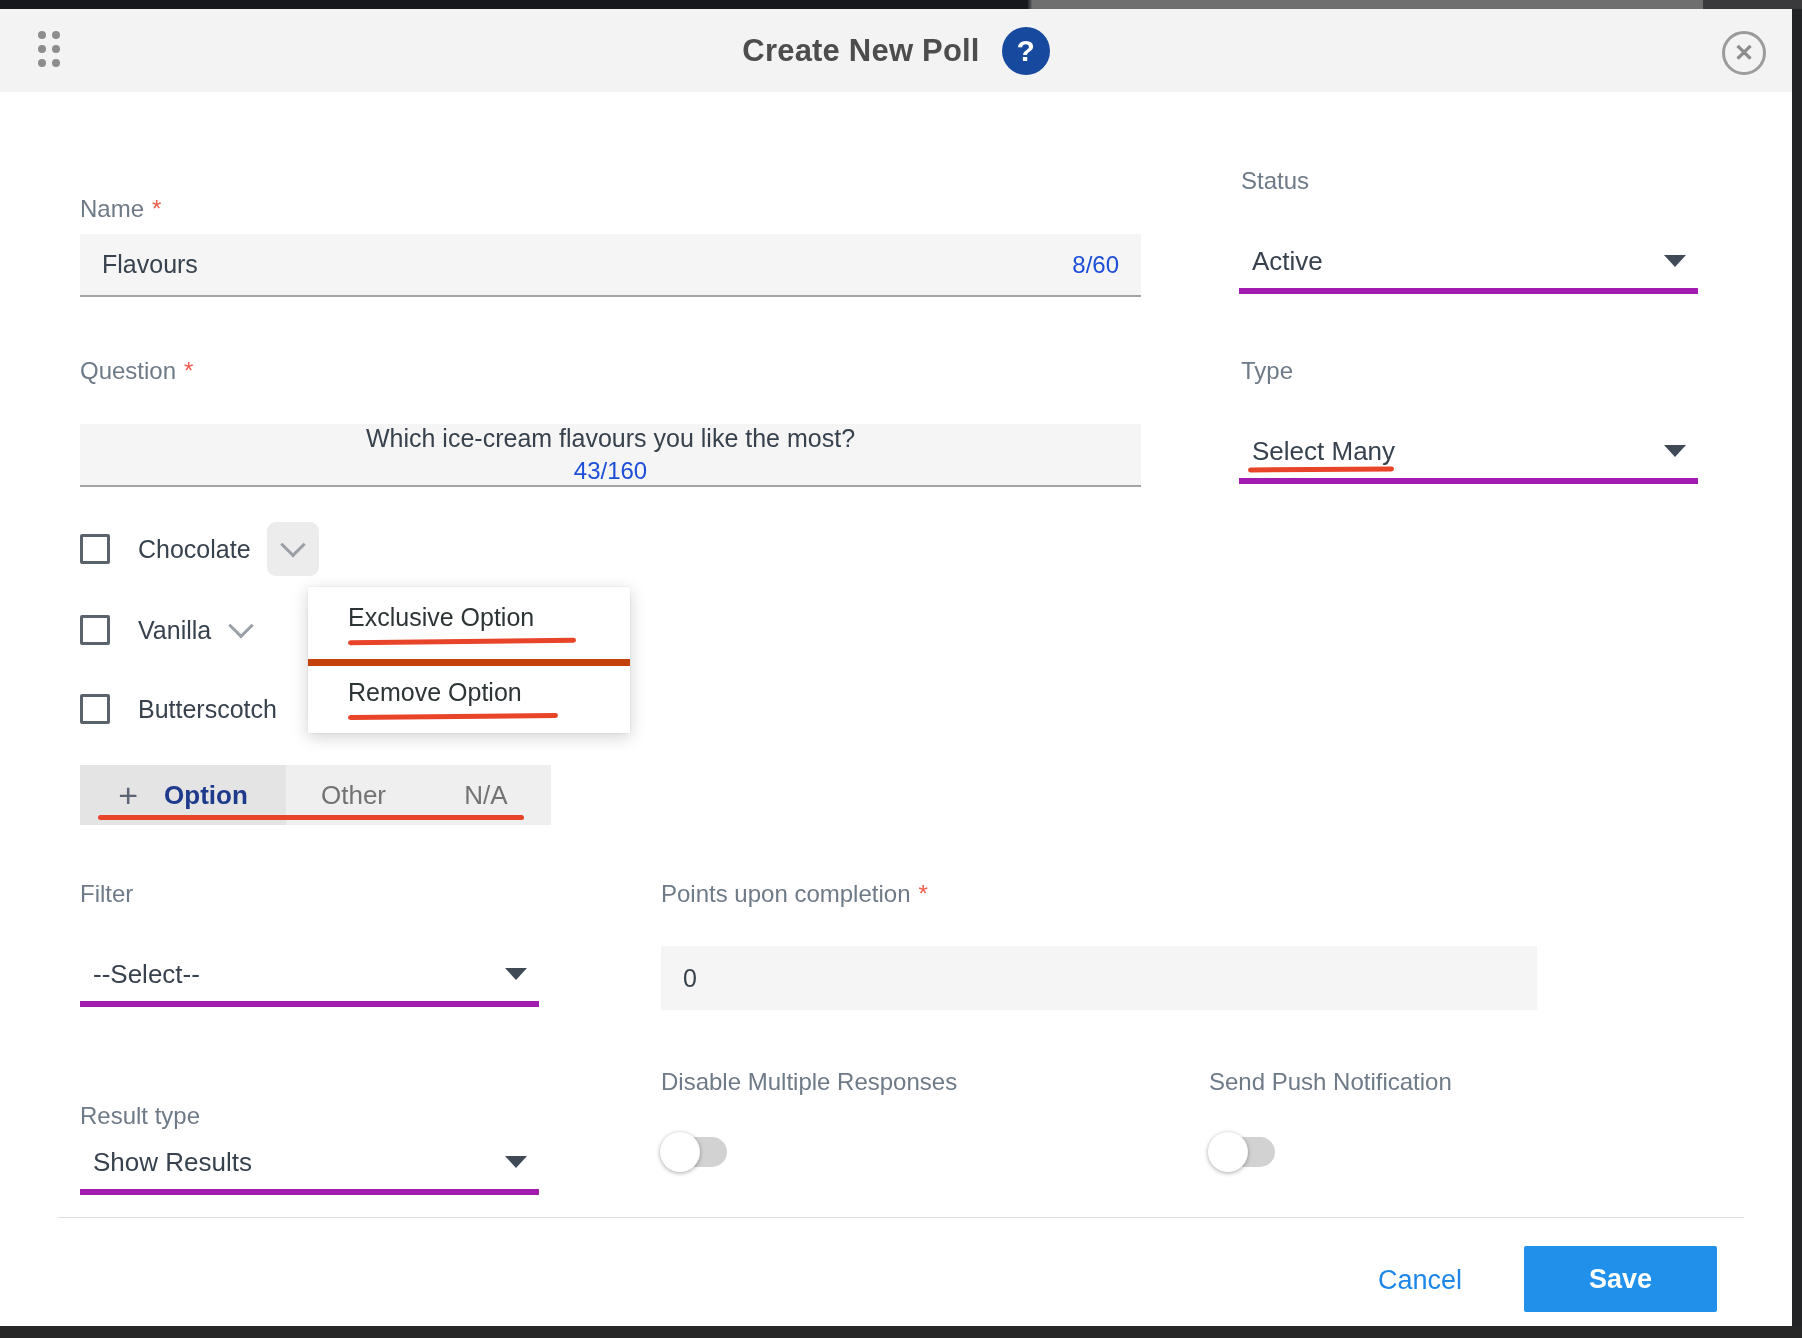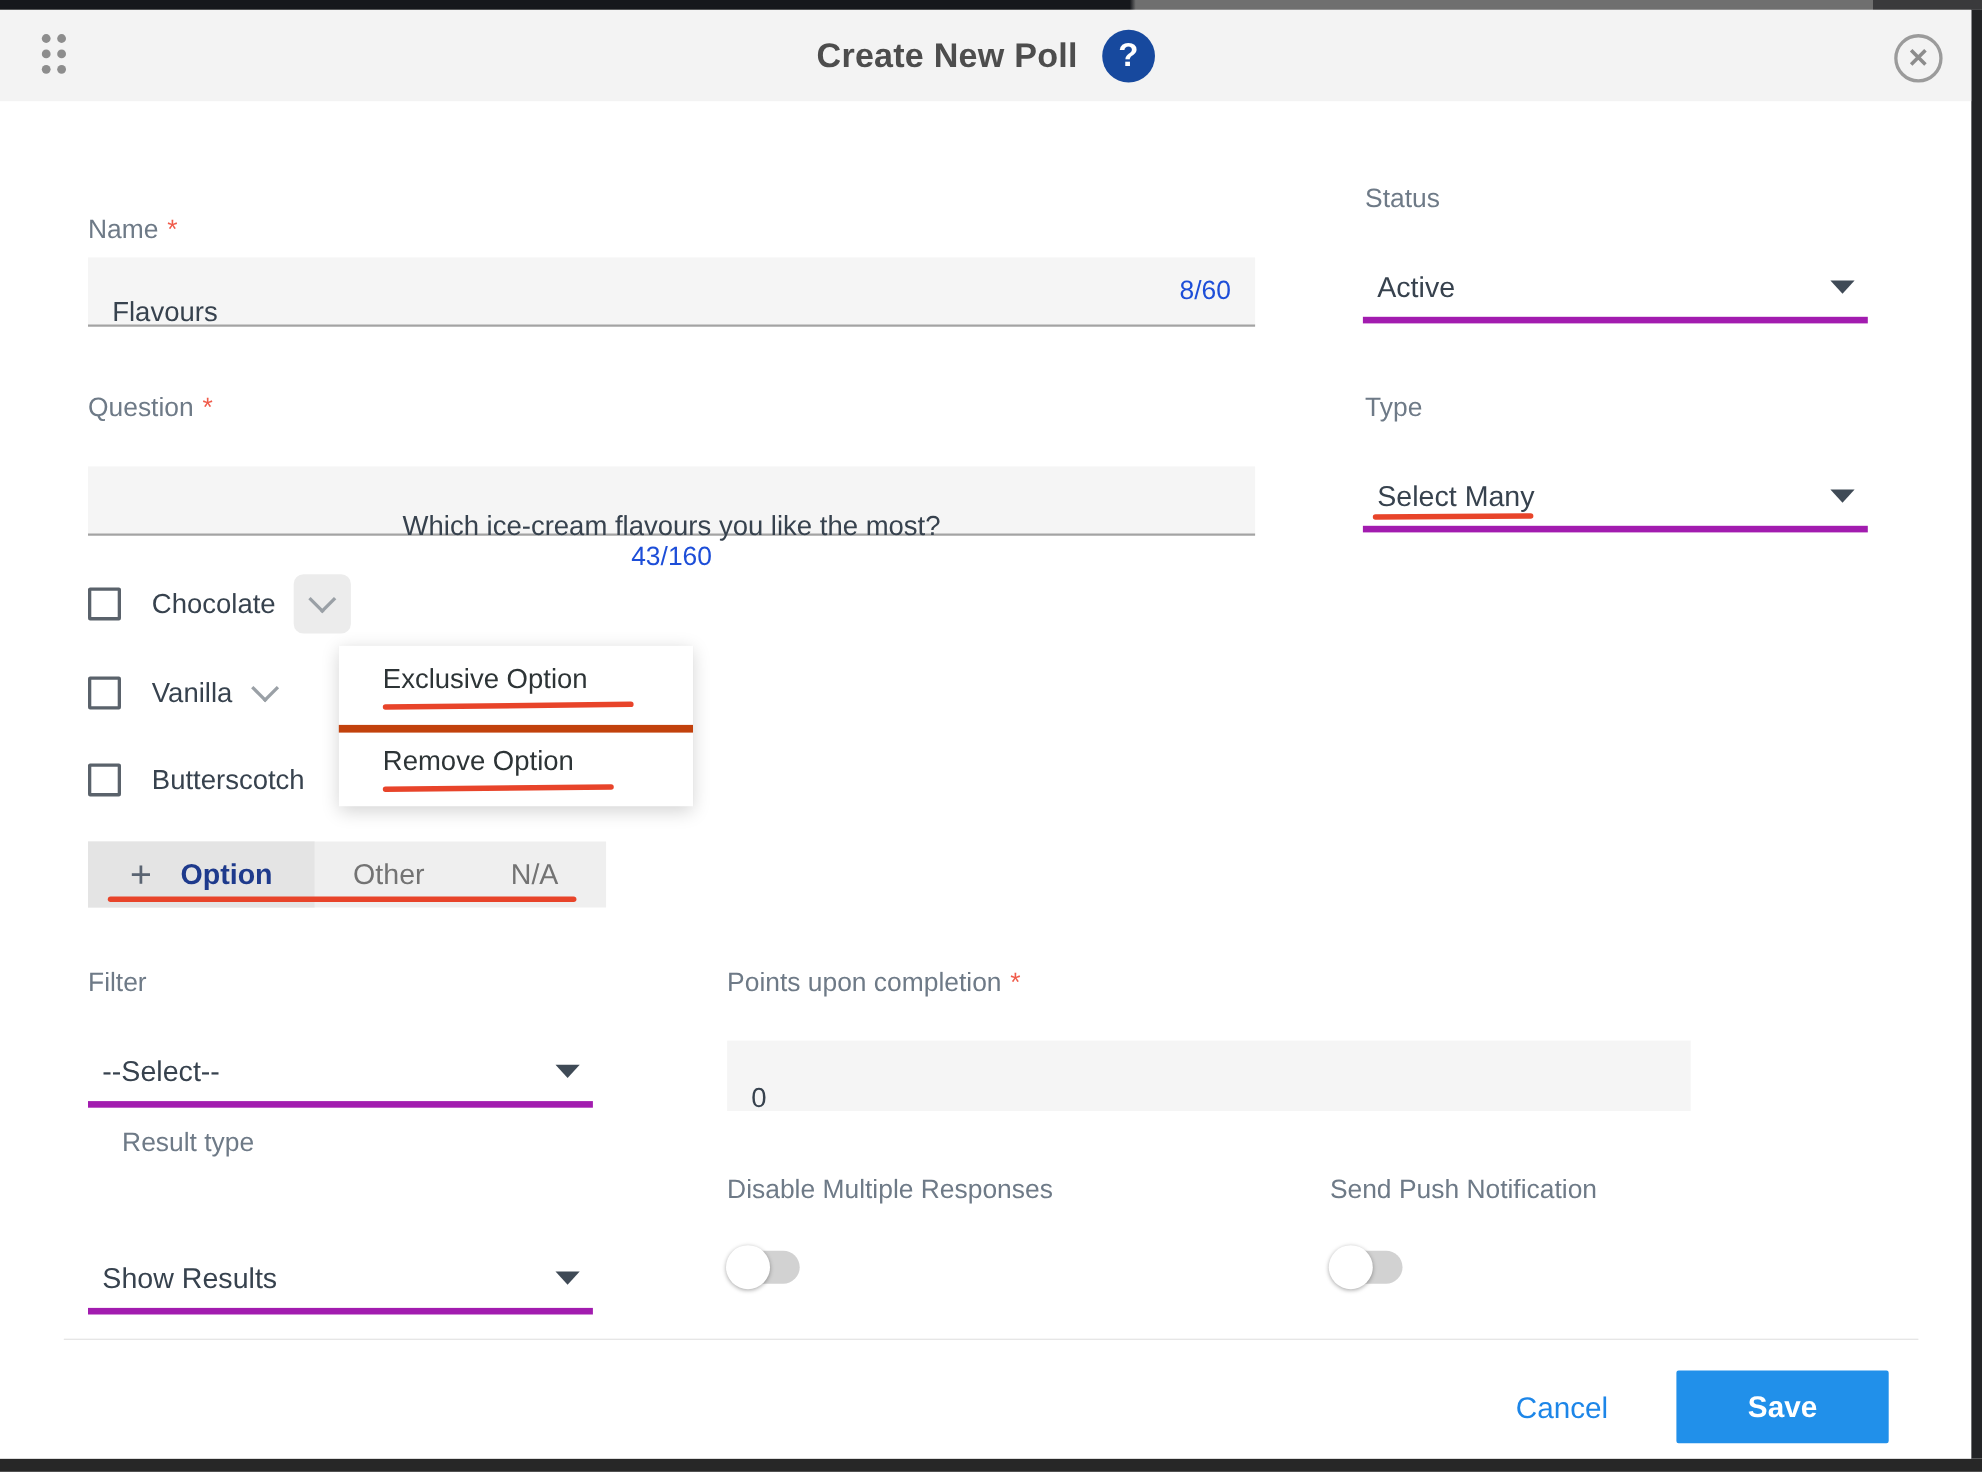--- a/index.html
+++ b/index.html
@@ -26,21 +26,21 @@
     font-size:30px; font-weight:700; display:flex; align-items:center; justify-content:center; margin-left:22px; cursor:pointer; }
   .close-btn { position:absolute; right:26px; top:22px; width:44px; height:44px; border-radius:50%;
     border:3px solid #9b9b9b; color:#8c8c8c; display:flex; align-items:center; justify-content:center;
     font-size:24px; font-weight:700; cursor:pointer; }
 
   .label { position:absolute; font-size:24px; color:#6e7a87; }
   .req { color:#f05b4a; margin-left:8px; }
 
   .text-input { position:absolute; background:#f5f5f5; border-bottom:2px solid #a3a3a3;
     display:flex; align-items:center; padding:0 22px; }
-  .text-input .val { font-size:25px; color:#37424e; flex:1;margin-top:40px; }
+  .text-input .val { font-size:25px; color:#37424e; flex:1; }
   .text-input .counter { font-size:24px; color:#1d4ed8; }
 
   .select { position:absolute; border-bottom:6px solid #a21caf; display:flex; align-items:center; padding:0 12px 0 13px; cursor:pointer; }
   .select .val { font-size:26px; color:#37424e; flex:1; }
   .caret { width:0; height:0; border-left:11px solid transparent; border-right:11px solid transparent;
     border-top:12px solid #3f4a56; }
 
   .checkbox-row { position:absolute; display:flex; align-items:center; }
   .checkbox { width:30px; height:30px; border:3px solid #5a626b; background:#ffffff; border-radius:2px; cursor:pointer; }
   .cb-label { font-size:25px; color:#37424e; margin-left:28px; }
@@ -180,21 +180,21 @@
       <span class="caret"></span>
     </div>
 
     <div class="label" style="left:661px; top:871px;">
       <span>Points upon completion</span><span class="req">*</span>
     </div>
     <div class="text-input" style="left:661px; top:937px; width:876px; height:64px; border-bottom:none;">
       <span class="val">0</span>
     </div>
 
-    <div class="label" style="left:80px; top:1016px;margin-left:31px;">Result type</div>
+    <div class="label" style="left:80px; top:1093px;">Result type</div>
     <div class="select" style="left:80px; top:1126px; width:459px; height:60px;">
       <span class="val">Show Results</span>
       <span class="caret"></span>
     </div>
 
     <div class="label" style="left:661px; top:1059px;">Disable Multiple Responses</div>
     <div class="toggle" style="left:663px; top:1128px;">
       <span class="knob"></span>
     </div>
 

